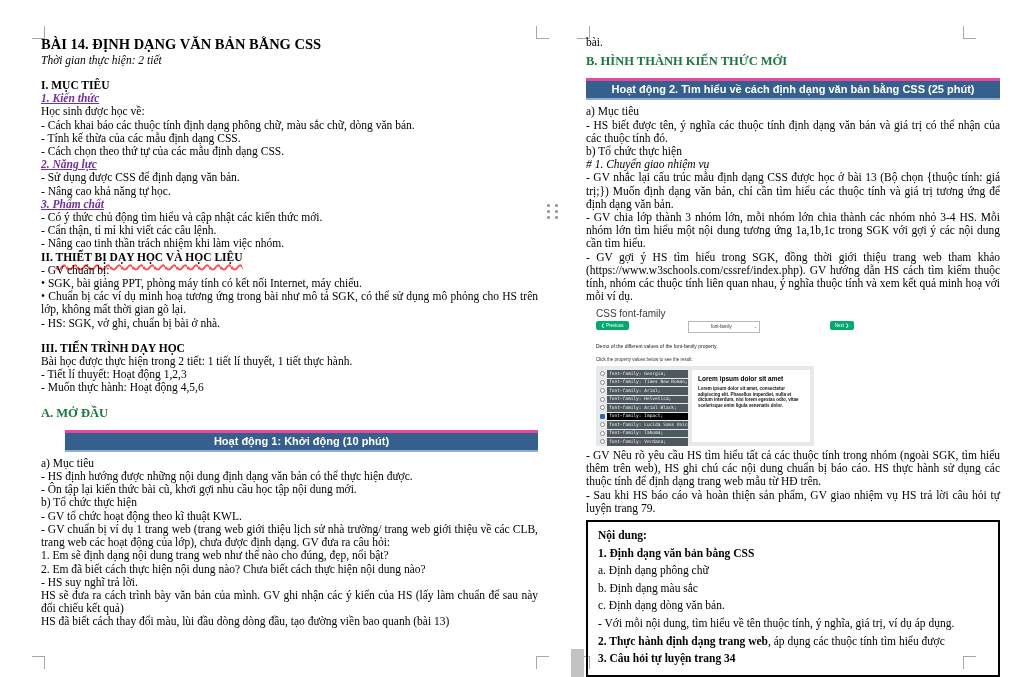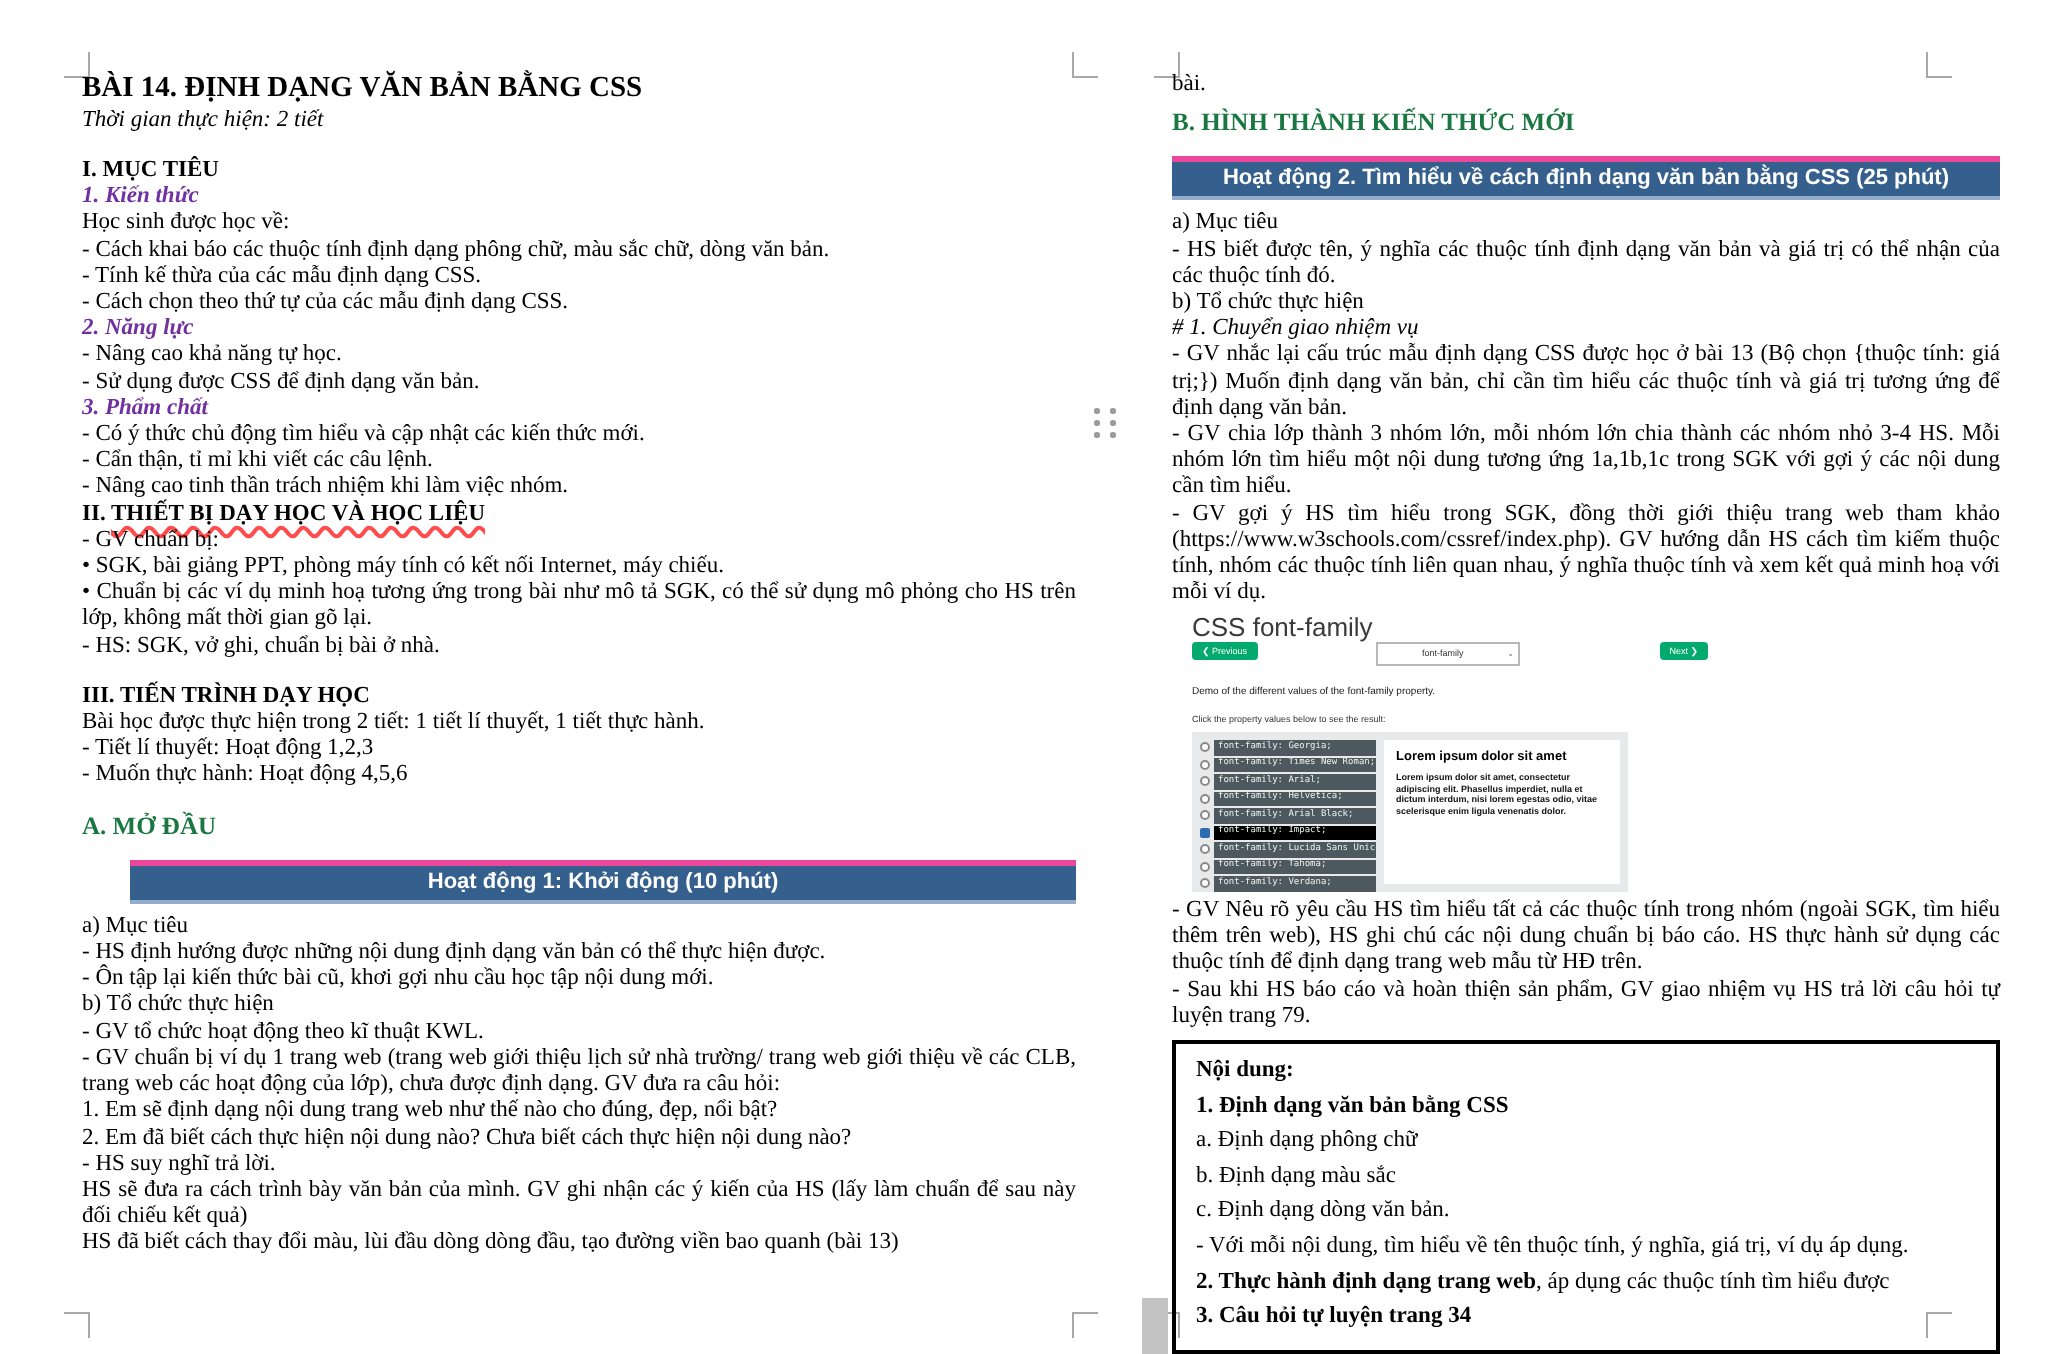--- a/index.html
+++ b/index.html
@@ -8,36 +8,36 @@
   
   .page{position:absolute;top:36px;font-size:11.5px;line-height:13.2px;}
   .page-1{left:41px;width:497px;}
   .page-2{left:586px;width:414px;}
   .page p{margin:0;text-align:justify;}
   .spacer{height:12px;}
   .spacer-sm{height:6px;}
   .doc-title{font-size:14.5px;font-weight:bold;text-align:center;line-height:17px;}
   .doc-subtitle{font-style:italic;text-align:center;line-height:14px;}
   .h-bold{font-weight:bold;text-align:left !important;}
-  .h-purple{color:#7030A0;font-weight:bold;font-style:italic;text-align:right;}
+  .h-purple{color:#7030A0;font-weight:bold;font-style:italic;text-align:right;text-decoration:underline;}
   .h-green{color:#1B7742;font-weight:bold;font-size:12.5px;text-align:left !important;}
   .step-head{font-style:italic;text-align:left;}
   .squiggle{text-decoration:underline;text-decoration-style:wavy;text-decoration-color:#ff4c4c;text-decoration-thickness:1.5px;text-underline-offset:3px;}
   
   .banner{background:#35608D;color:#fff;font-family:"Liberation Sans",sans-serif;font-weight:bold;
           font-size:11px;text-align:center;height:17px;line-height:17px;
           border-top:3px solid #ec4899;border-bottom:2px solid #93ADCF;margin:4px 0 5px 0;}
   .banner-1{margin-left:24px;}
   
   .content-box{border:2px solid #000;margin-top:5px;padding:5px 10px 7px 10px;line-height:17.6px;}
   .content-box p{text-align:left;}
   .bold{font-weight:bold;}
   
   .embed{width:258px;margin:4px 0 3px 10px;font-family:"Liberation Sans",sans-serif;}
-  .embed-title{font-size:13px;color:#3a3a3a;margin:0 0 4px 0;text-align:left;}
+  .embed-title{font-size:10px;color:#3a3a3a;margin:0 0 4px 0;text-align:left;}
   .embed-controls{position:relative;height:13px;margin-bottom:6px;}
   .w3-btn{position:absolute;top:0;background:#04AA6D;color:#fff;font-size:4.5px;line-height:9px;
           height:9px;padding:0 5px;border-radius:2px;border:none;}
   .w3-btn.prev{left:0;}
   .w3-btn.next{right:0;}
   .w3-select{position:absolute;left:92px;top:0;width:70px;height:10px;background:#fff;
              border:1px solid #b7b7b7;font-size:4.5px;color:#333;line-height:9px;
              text-align:center;}
   .w3-select .caret{float:right;margin-right:2px;font-size:4px;color:#666;}
   .embed-desc1{font-size:5px;color:#1a1a1a;margin:0 0 3px 0;text-align:left;}
@@ -97,22 +97,22 @@
     <p class="h-bold">I. MỤC TIÊU</p>
     <p class="h-purple">1. Kiến thức</p>
     <div>
         <p>Học sinh được học về:</p>
         <p>- Cách khai báo các thuộc tính định dạng phông chữ, màu sắc chữ, dòng văn bản.</p>
         <p>- Tính kế thừa của các mẫu định dạng CSS.</p>
         <p>- Cách chọn theo thứ tự của các mẫu định dạng CSS.</p>
       </div>
     <p class="h-purple">2. Năng lực</p>
     <div>
+        <p>- Sử dụng được CSS để định dạng văn bản.</p>
         <p>- Nâng cao khả năng tự học.</p>
-        <p>- Sử dụng được CSS để định dạng văn bản.</p>
       </div>
     <p class="h-purple">3. Phẩm chất</p>
     <div>
         <p>- Có ý thức chủ động tìm hiểu và cập nhật các kiến thức mới.</p>
         <p>- Cẩn thận, tỉ mỉ khi viết các câu lệnh.</p>
         <p>- Nâng cao tinh thần trách nhiệm khi làm việc nhóm.</p>
       </div>
     <p class="h-bold"><span>II.</span> <span class="squiggle">THIẾT BỊ DẠY HỌC VÀ HỌC LIỆU</span></p>
     <div>
         <p>- GV chuẩn bị:</p>

